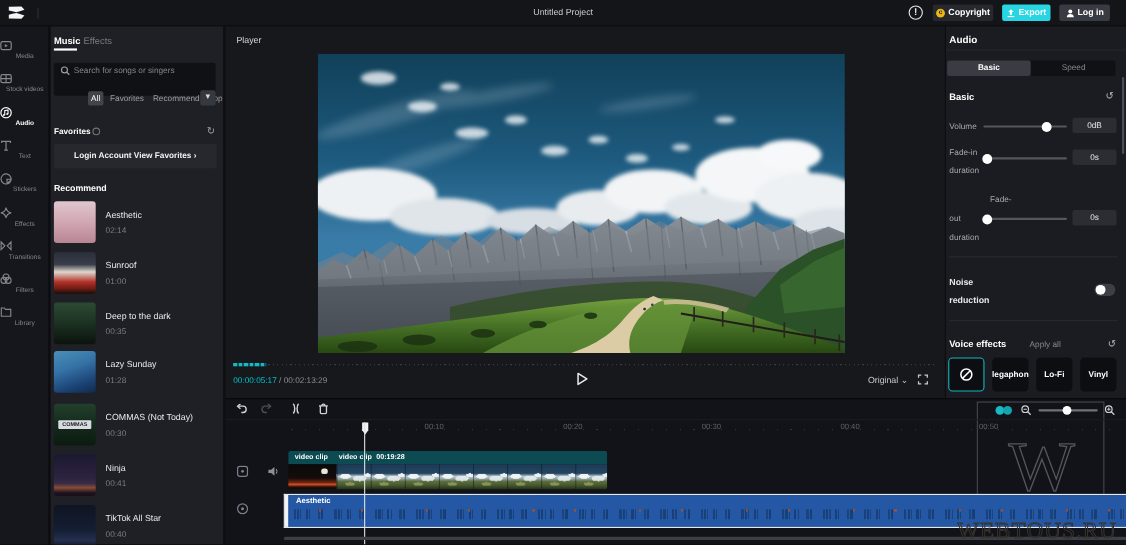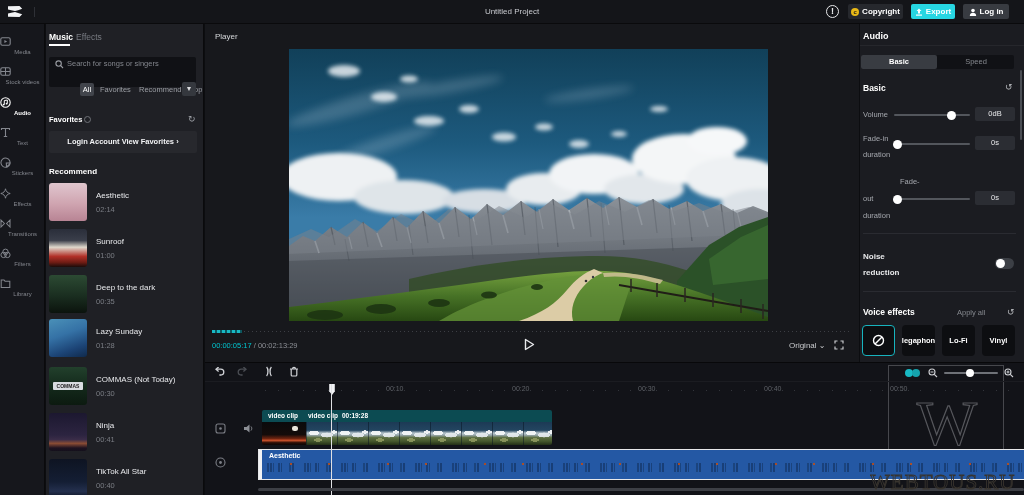--- a/index.html
+++ b/index.html
@@ -403,21 +403,21 @@
       <div class="knob" style="left:-1px;"></div>
     </div>
   <div class="abs vbox" style="left:975px;top:191px;">0s</div>
   <div class="abs apdiv" style="left:863px;top:233px;width:153px;"></div>
   <div class="abs" id="noiseh" style="left:863px;top:249px;">Noise<br>reduction</div>
   <div class="abs" id="toggle" style="left:995px;top:258px;">
       <div class="tk"></div>
     </div>
   <div class="abs apdiv" style="left:863px;top:291px;width:153px;"></div>
   <div class="abs" id="vh" style="left:863px;top:307px;">Voice effects</div>
-  <div class="abs" id="vapply" style="left:936px;top:308px;margin-left:21px;">Apply all</div>
+  <div class="abs" id="vapply" style="left:936px;top:308px;">Apply all</div>
   <div class="abs" id="vref" style="left:1007px;top:307px;">↺</div>
   <div class="abs fxchip" id="fx1" style="left:862px;top:325px;">
     <svg width="13" height="13" viewBox="0 0 13 13">
         <circle cx="6.5" cy="6.5" r="5" fill="none" stroke="#fff" stroke-width="1.4"></circle>
         <line x1="3" y1="10" x2="10" y2="3" stroke="#fff" stroke-width="1.4"></line>
       </svg>
   </div>
   <div class="abs fxchip" style="left:902px;top:325px;">legaphon</div>
   <div class="abs fxchip" style="left:942px;top:325px;">Lo-Fi</div>
   <div class="abs fxchip" style="left:982px;top:325px;">Vinyl</div>

